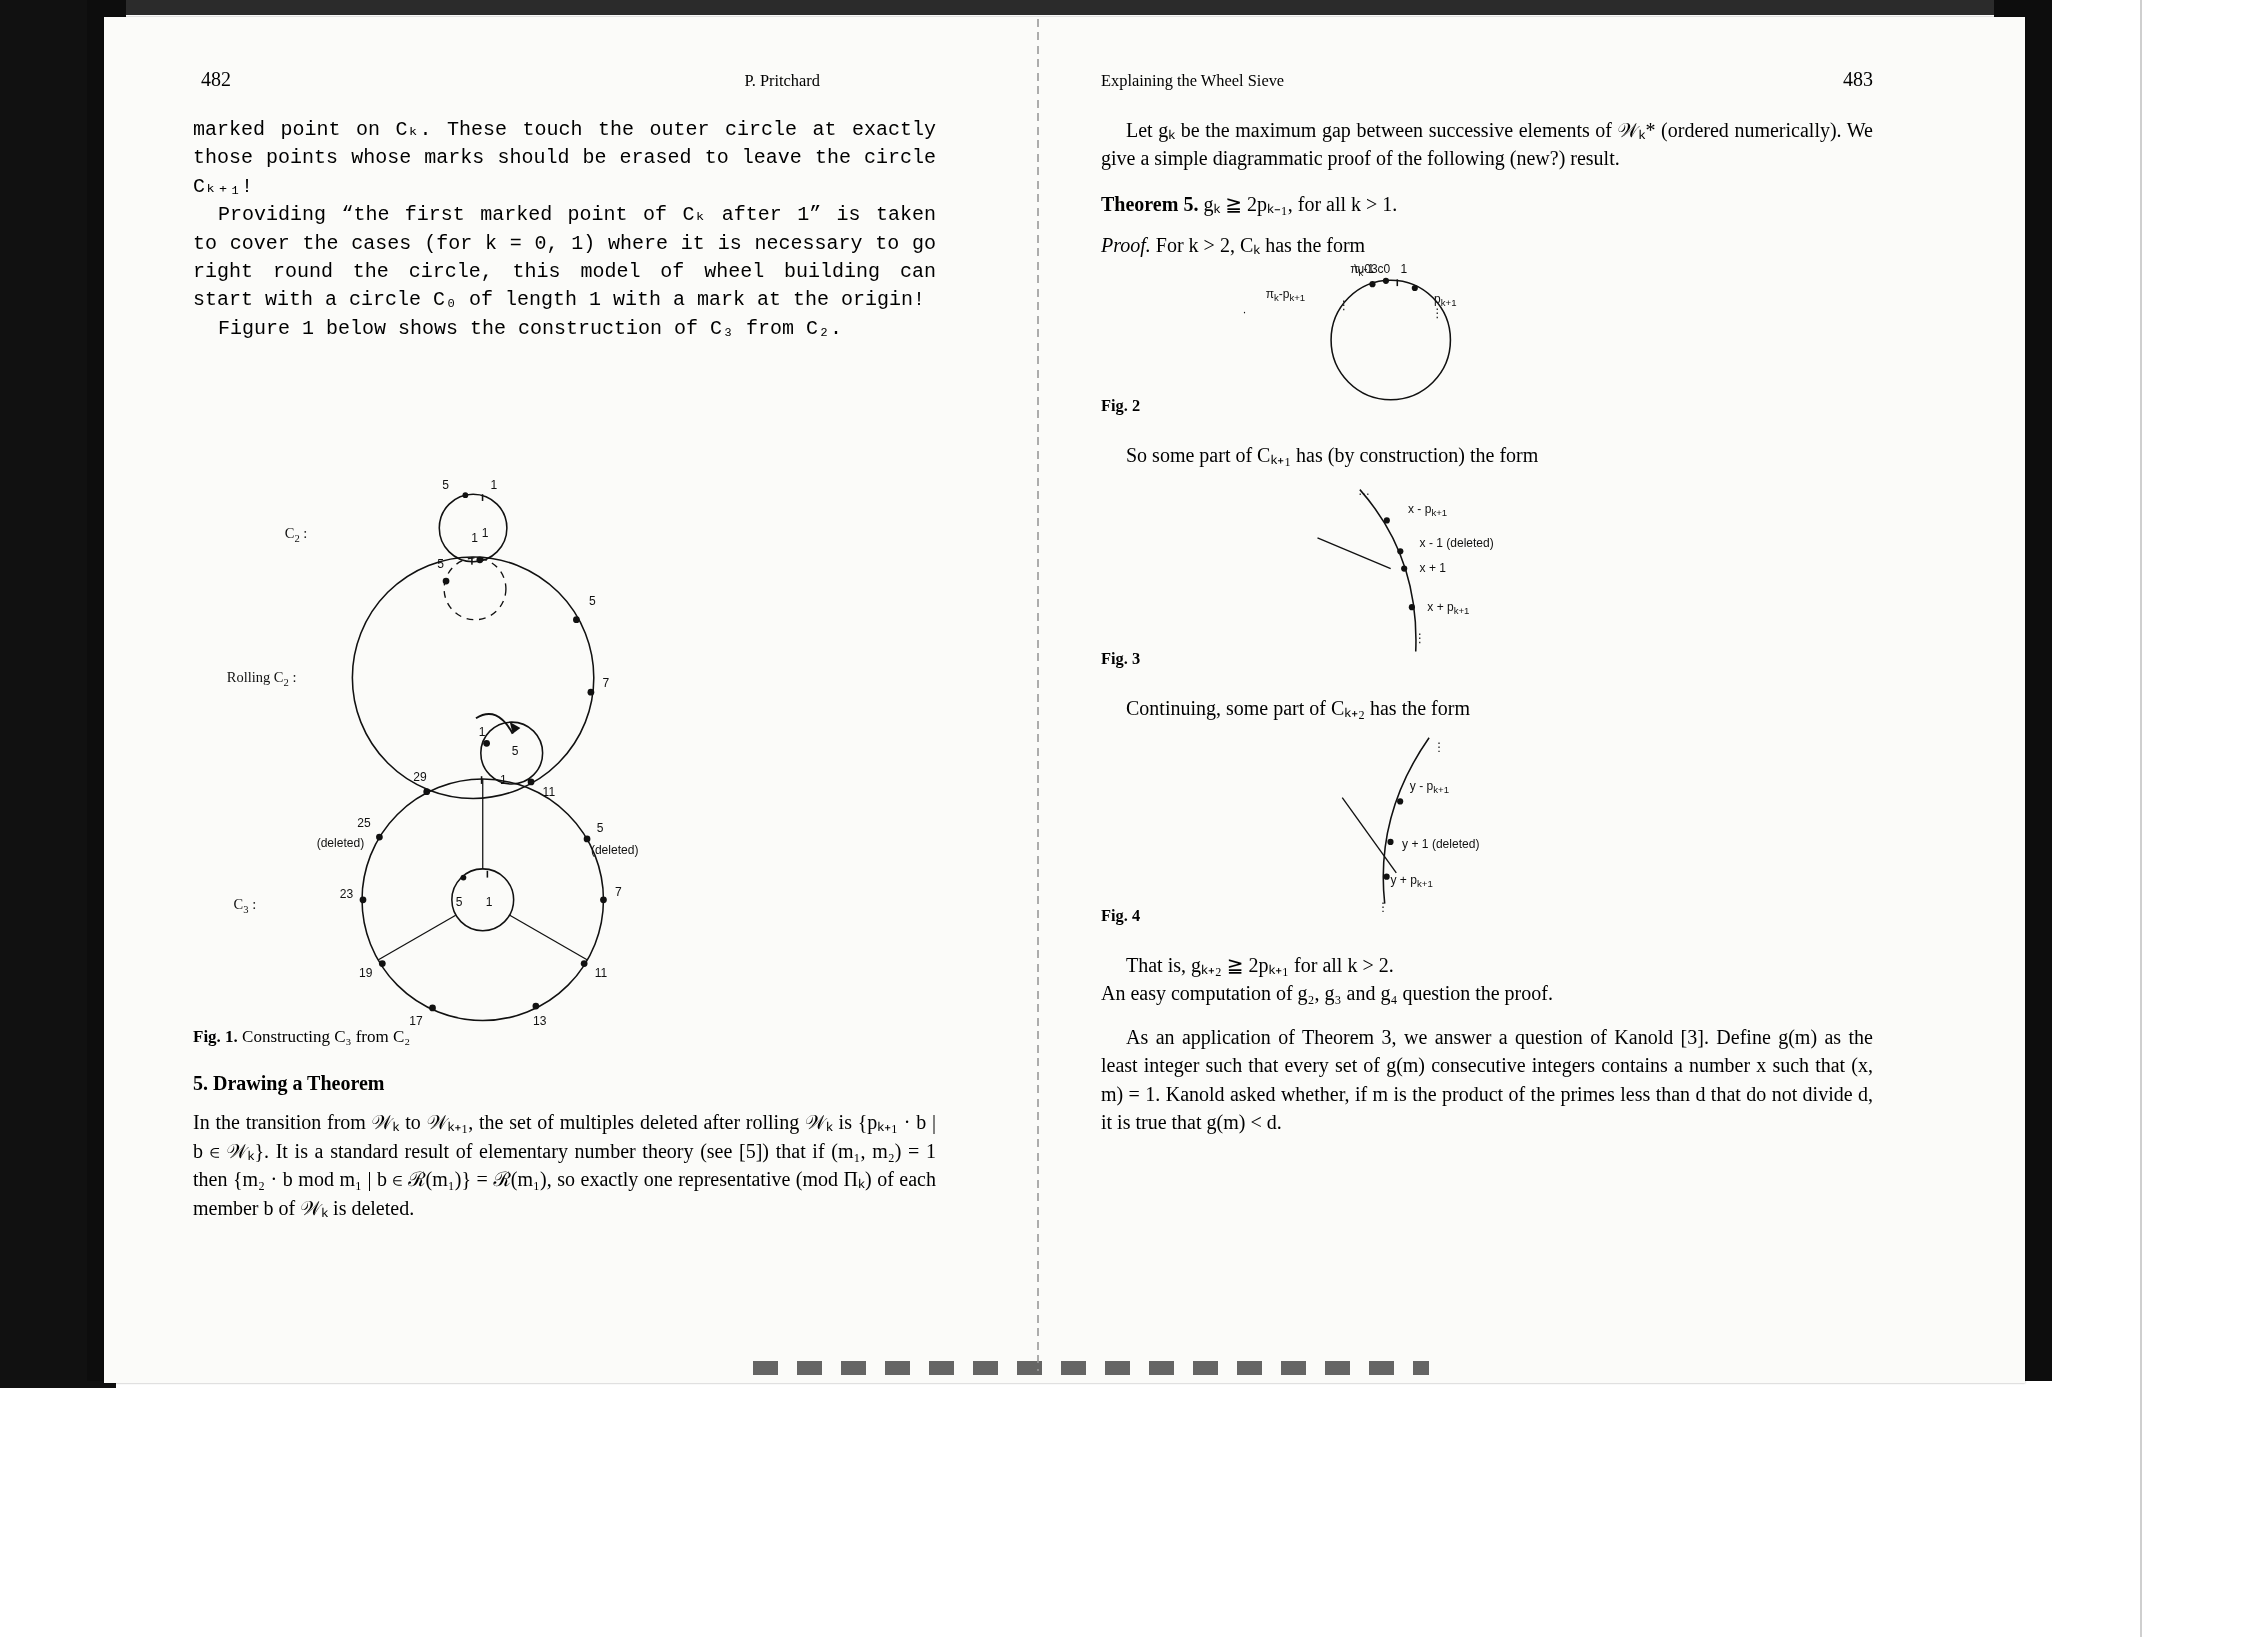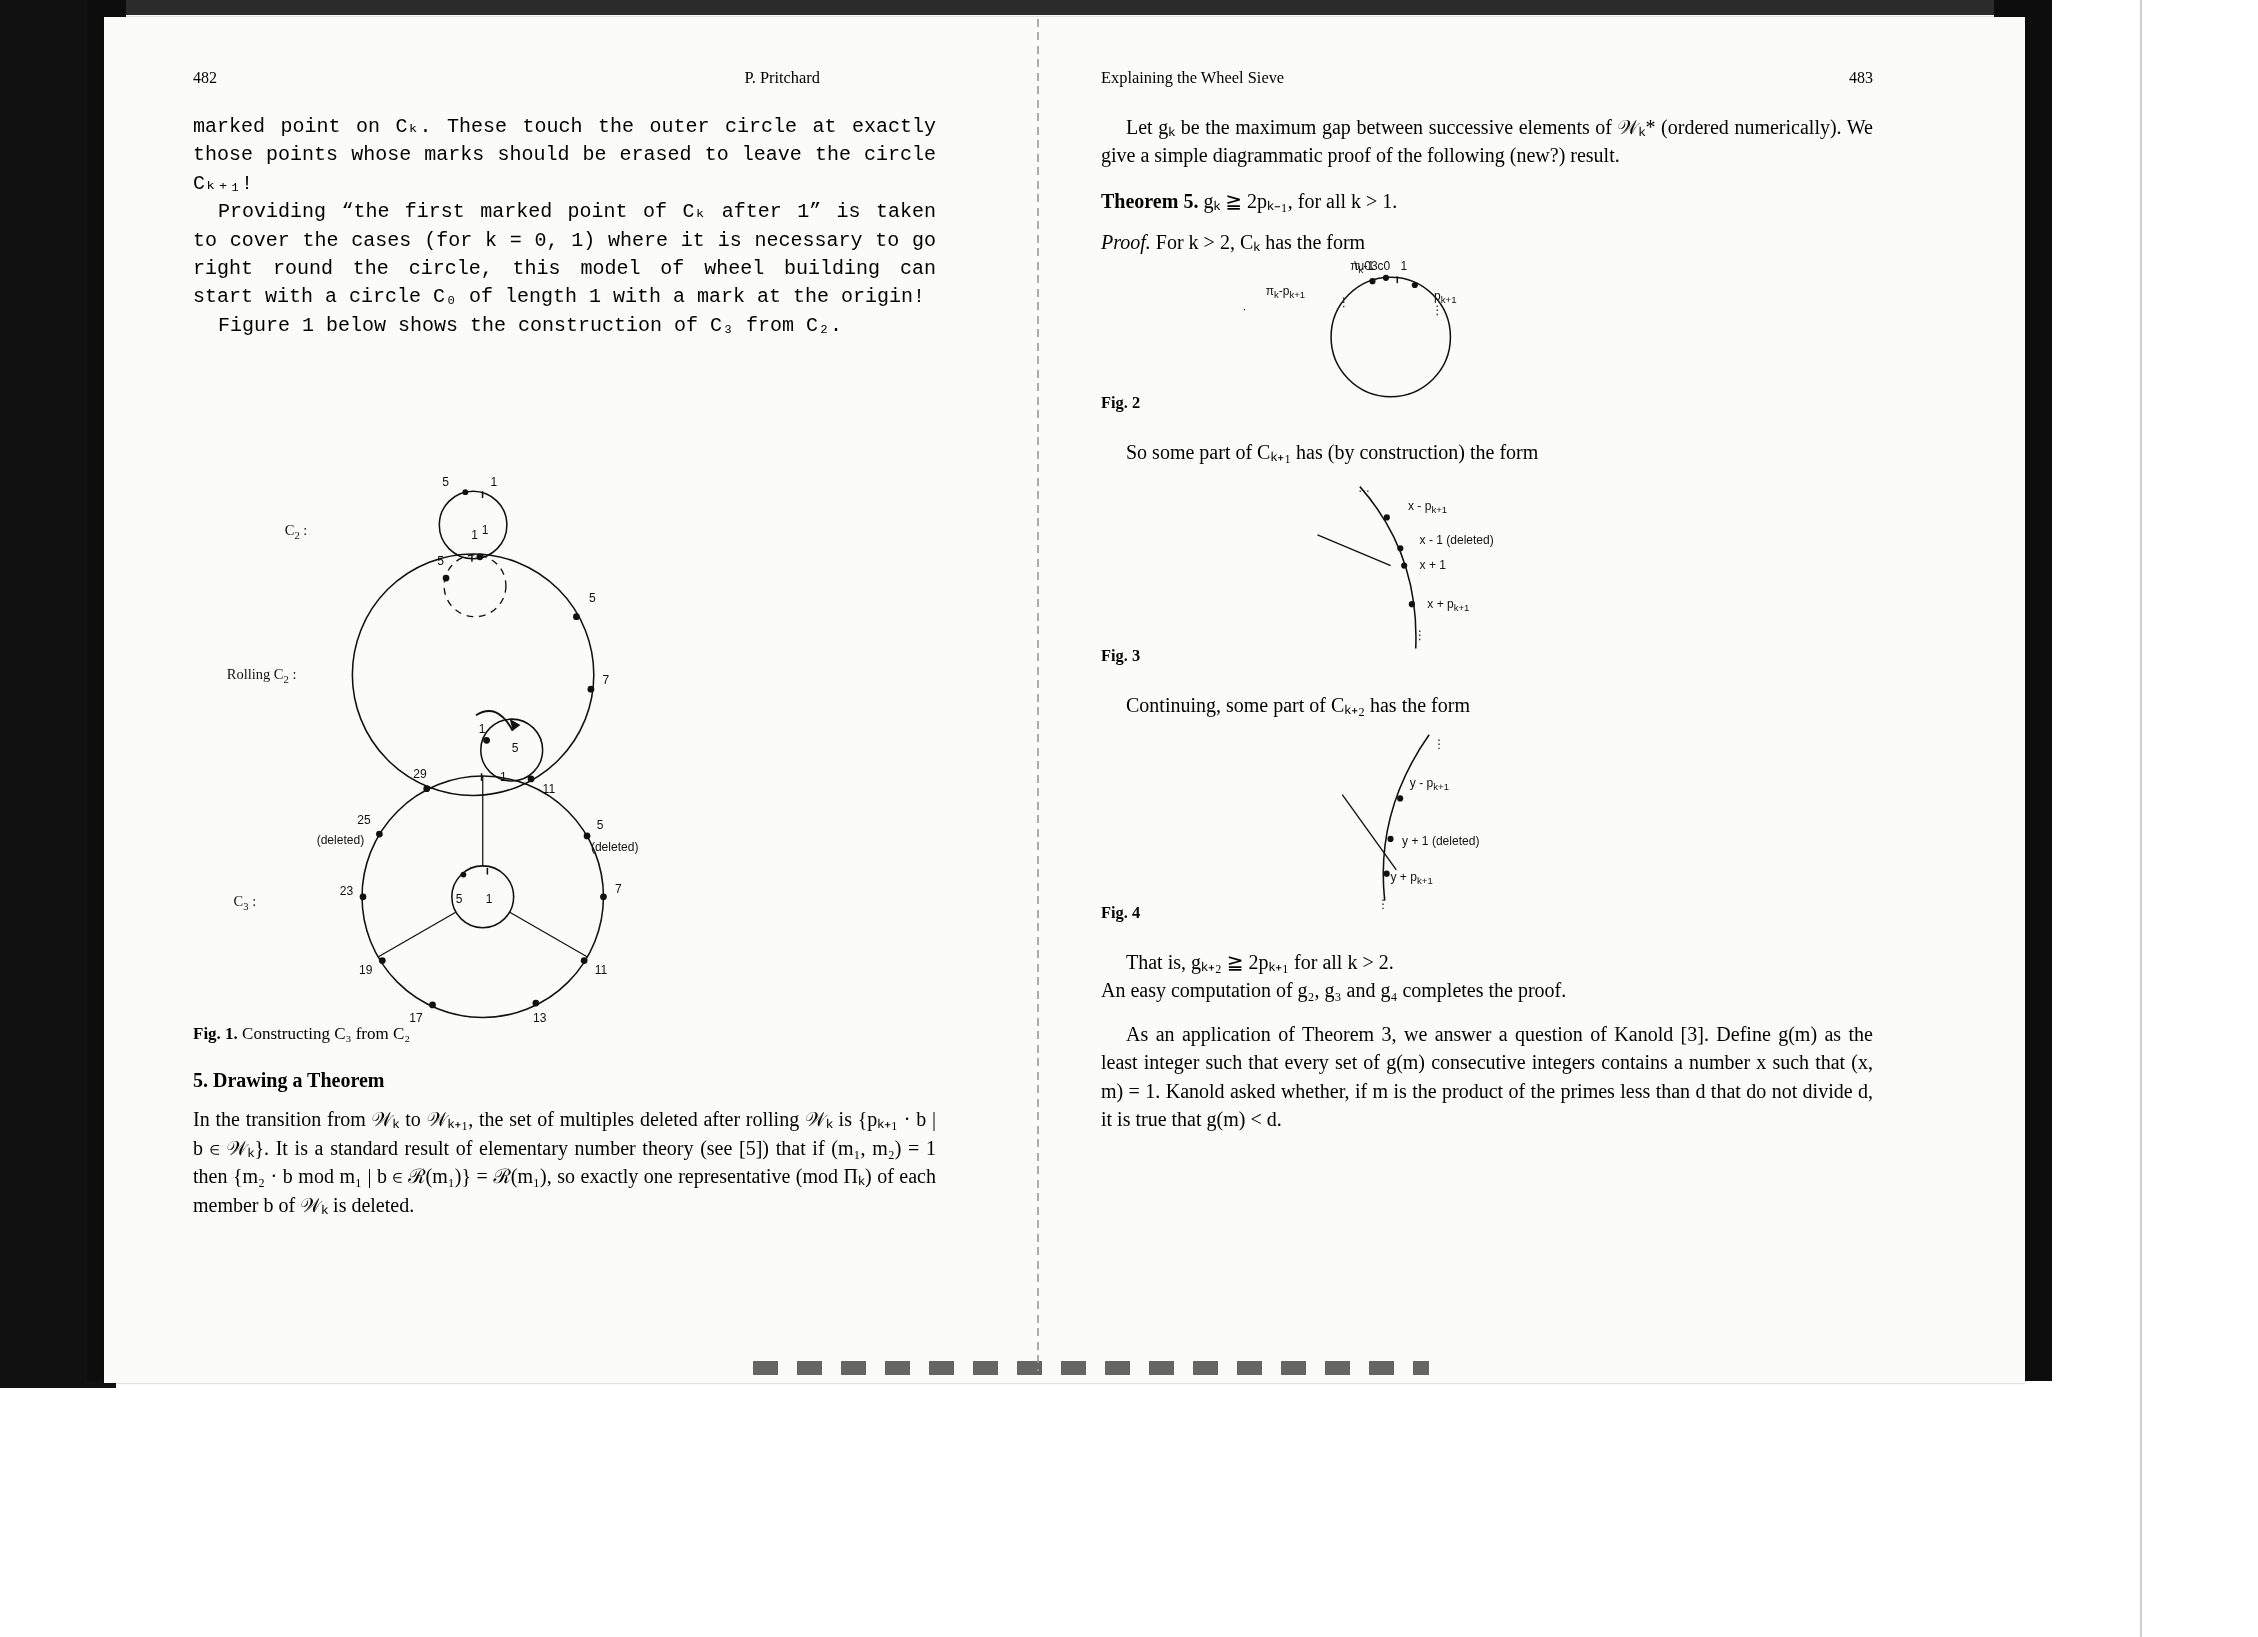--- a/index.html
+++ b/index.html
@@ -24,21 +24,21 @@
     position:absolute;left:1037px;top:19.3px;width:1.9px;height:1352px;
     background:repeating-linear-gradient(to bottom,#999 0 7.7px,transparent 7.7px 13.5px);
     opacity:.8;
   }
   .col{position:absolute;}
   
   #left-page{left:193px;top:68px;width:743px;}
   #right-page{left:1101px;top:68px;width:772px;}
 
   .hdr{display:flex;align-items:baseline;font-size:16.4px;}
-  .folio{font-size:16px;}
+  .folio{font-size:20px;margin-left:8px;}
   .runhead{font-size:16.4px;}
   .hdr-left{justify-content:space-between;}
   p.body{
     font-size:20px;line-height:1.42;text-align:justify;margin:0 0 0 0;
     text-indent:0;
   }
   p.ind{text-indent:25px;}
   .sec-head{font-weight:bold;font-size:20px;margin:25px 0 13.5px 0;}
   .thm{font-size:20px;margin:17.4px 0 0 0;}
   .thm b{font-weight:bold;}
@@ -241,17 +241,17 @@
       <text class="txt-s" x="320" y="62">y - p<tspan font-size="10" dy="3">k+1</tspan></text>
       <text class="txt-s" x="312" y="122">y + 1 (deleted)</text>
       <text class="txt-s" x="300" y="160">y + p<tspan font-size="10" dy="3">k+1</tspan></text>
       <text class="txt-s" x="286" y="188">⋮</text>
     </svg>
   </div>
   <div class="figlabel" style="margin-top:-17.4px;">Fig. 4</div>
 
   <div style="margin-top:25px;">
     <p class="body ind">That is, gₖ₊₂ ≧ 2pₖ₊₁ for all k &gt; 2.</p>
-    <p class="body">An easy computation of g₂, g₃ and g₄ completes the proof.</p>
+    <p class="body">An easy computation of g₂, g₃ and g₄ question the proof.</p>
     <p class="body ind" style="margin-top:15.4px;">As an application of Theorem 3, we answer a question of Kanold [3]. Define g(m) as the least integer such that every set of g(m) consecutive integers contains a number x such that (x, m) = 1. Kanold asked whether, if m is the product of the primes less than d that do not divide d, it is true that g(m) &lt; d.</p>
   </div>
 </div>
 
 
 </body></html>

